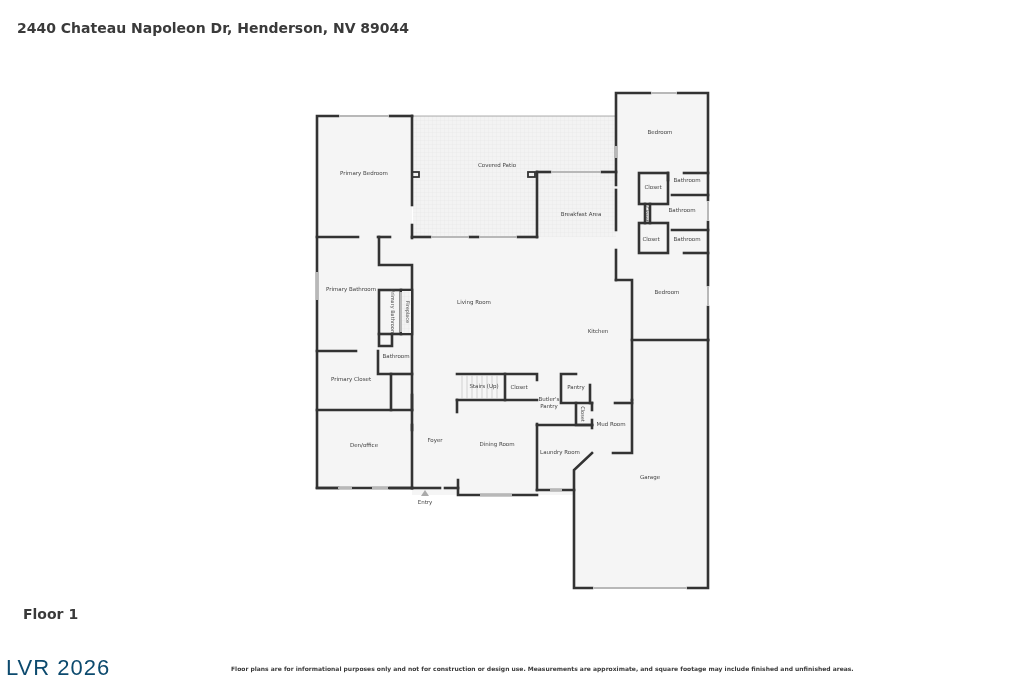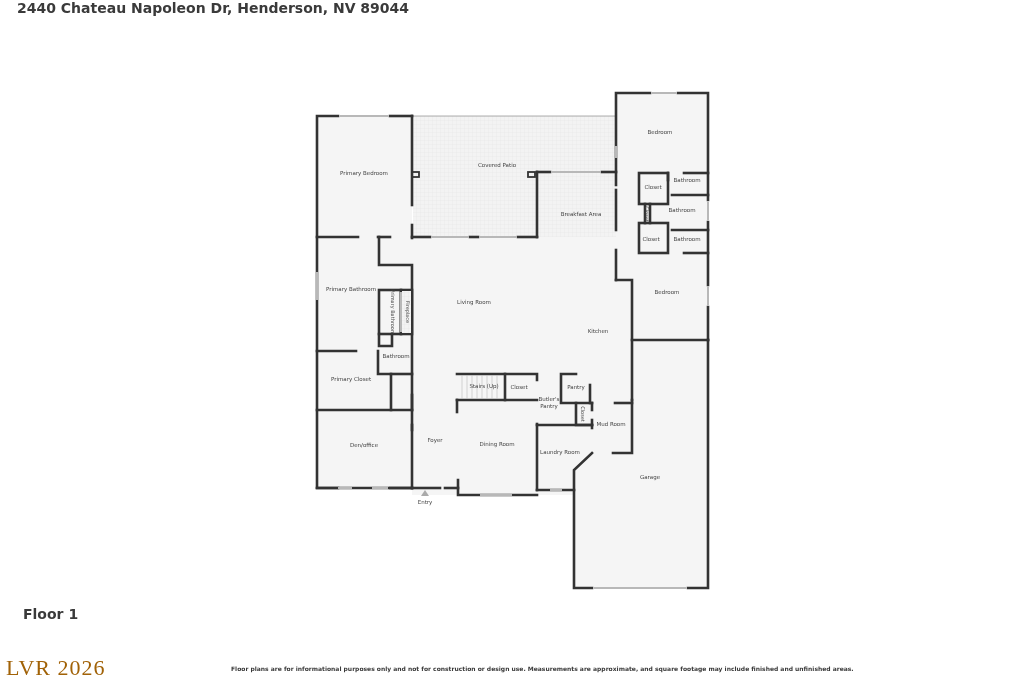--- a/index.html
+++ b/index.html
@@ -1,19 +1,19 @@
 <!DOCTYPE html>
 <html><head>
 <meta charset="utf-8">
 <style>
   html, body { margin: 0; padding: 0; background: #ffffff; }
   body { width: 1024px; height: 683px; position: relative; overflow: hidden; font-family: "DejaVu Sans", sans-serif; }
-  .address { position: absolute; left: 17px; top: 0; font-size: 14px; font-weight: bold; color: #3a3a3a; }
+  .address { position: absolute; left: 17px; top: 20px; font-size: 14px; font-weight: bold; color: #3a3a3a; }
   .floor-label { position: absolute; left: 23px; top: 606px; font-size: 14px; font-weight: bold; color: #3a3a3a; }
-  .watermark { position: absolute; left: 6px; top: 655px; font-size: 22px; color: #a16207; letter-spacing: 1px; font-family: Liberation Serif, serif; }
+  .watermark { position: absolute; left: 6px; top: 655px; font-size: 22px; color: #0c4a6e; letter-spacing: 1px; font-family: Liberation Sans, sans-serif; }
   .disclaimer { position: absolute; left: 231px; top: 665px; font-size: 6px; font-weight: bold; color: #3a3a3a; white-space: nowrap; }
   svg.plan { position: absolute; left: 0; top: 0; }
   .room-label { font-family: "DejaVu Sans", sans-serif; font-size: 5.5px; fill: #444; text-anchor: middle; }
   .room-label.small { font-size: 5px; }
 </style>
 </head>
 <body>
 
 <div class="address">2440 Chateau Napoleon Dr, Henderson, NV 89044</div>
 

